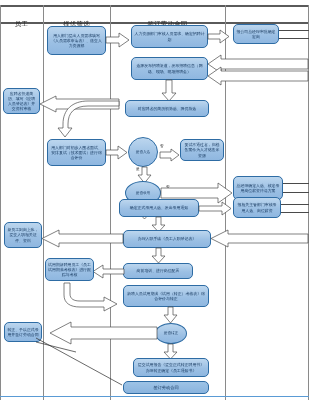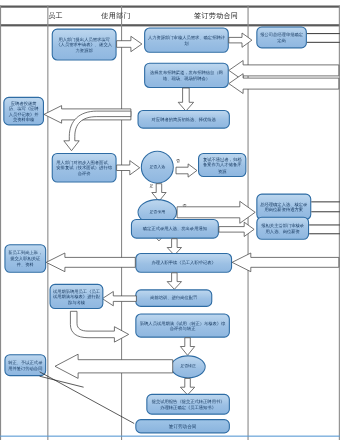--- a/index.html
+++ b/index.html
@@ -3,22 +3,22 @@
 <meta charset="utf-8">
 <style>
   html,body{margin:0;padding:0;background:#ffffff;}
   body{width:309px;height:400px;position:relative;overflow:hidden;
        font-family:"DejaVu Sans","Liberation Sans",sans-serif;}
   #sheet{position:absolute;inset:0;width:309px;height:400px;}
   .lane-line{position:absolute;top:0;bottom:0;width:1px;background:#8a8a8a;}
   .hdr-rule{position:absolute;left:0;right:0;height:1.6px;background:#5a5a5a;}
   .hdr-rule.top{top:5px;}
   .hdr-rule.bot{top:22px;}
-  .hdr{position:absolute;top:7px;height:14px;line-height:14px;text-align:center;
-       font-size:6.4px;color:#1a1a1a;letter-spacing:.3px;white-space:nowrap;padding-left:29px;}
+  .hdr{position:absolute;top:17px;height:14px;line-height:14px;text-align:center;
+       font-size:6.4px;color:#1a1a1a;letter-spacing:.3px;white-space:nowrap;}
   .box{position:absolute;box-sizing:border-box;border:0.8px solid #2e6ca4;
        border-radius:5px;background:#a8c8e8;
        background-image:linear-gradient(180deg,#bcd6ee 0%,#9cc0e4 55%,#8fb7e0 100%);
        color:#13355c;font-size:3.9px;line-height:1.32;text-align:center;
        display:flex;align-items:center;justify-content:center;padding:1px 2px;
        overflow:hidden;word-break:break-all;}
   .box.solid{background-image:linear-gradient(180deg,#9dc3e6 0%,#8ab4de 100%);}
   .ellipse{position:absolute;box-sizing:border-box;border:0.8px solid #2e6ca4;
            border-radius:50%;
            background-image:linear-gradient(180deg,#bcd6ee 0%,#9cc0e4 60%,#8fb7e0 100%);
@@ -41,21 +41,21 @@
   <div class="hdr-rule bot"></div>
 
   <div class="lane-line" style="left:43px;top:5px;"></div>
   <div class="lane-line" style="left:110px;top:5px;"></div>
   <div class="lane-line" style="left:225px;top:5px;"></div>
   <div class="lane-line" style="left:0px;top:5px;"></div>
   <div class="lane-line" style="left:308px;top:5px;"></div>
   <div class="ln h" style="left:0;top:396px;width:309px;background:#5a9bd5;height:1.2px;"></div>
 
   <div class="hdr" style="left:0px;width:43px;">员工</div>
-  <div class="hdr" style="left:43px;width:67px;">使用部门</div>
+  <div class="hdr" style="left:43px;width:67px;">择优筛选</div>
   <div class="hdr" style="left:110px;width:115px;">签订劳动合同</div>
 
   <div class="box" style="left:47px;top:26px;width:59px;height:29px;">用人部门提出人员需求填写《人员需求申请表》、递交人力资源部</div>
 
   <div class="arw" style="left:106px;top:33px;">
     <svg width="24" height="14" viewBox="0 0 24 14">
         <polygon points="0,4 13,4 13,0 23,7 13,14 13,10 0,10" fill="#ffffff" stroke="#4a4a4a" stroke-width="0.7"></polygon>
       </svg>
   </div>
 

